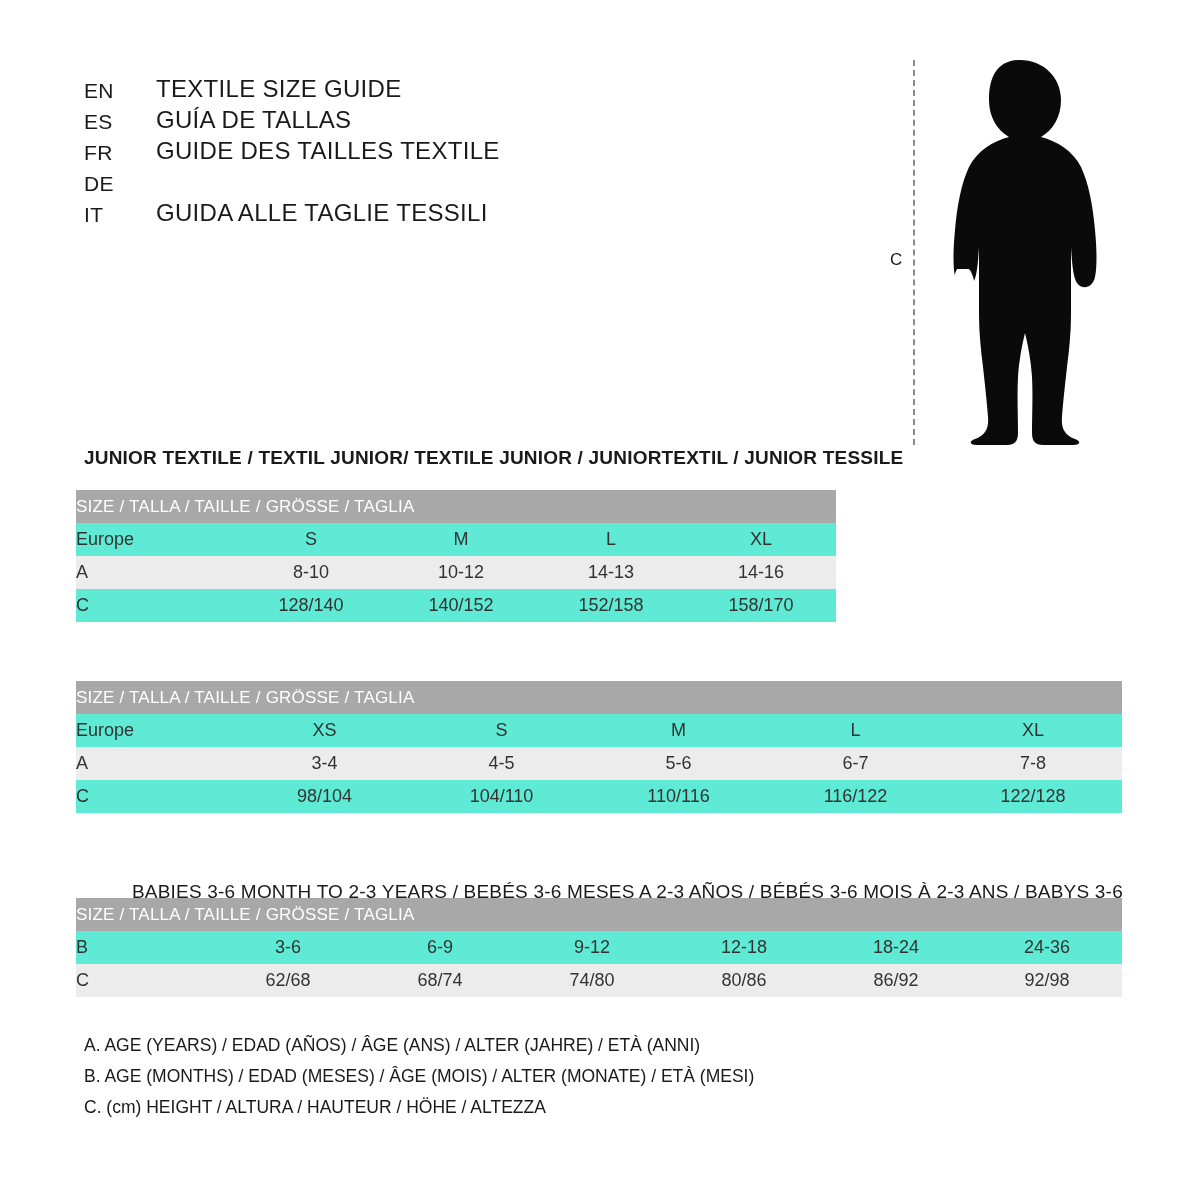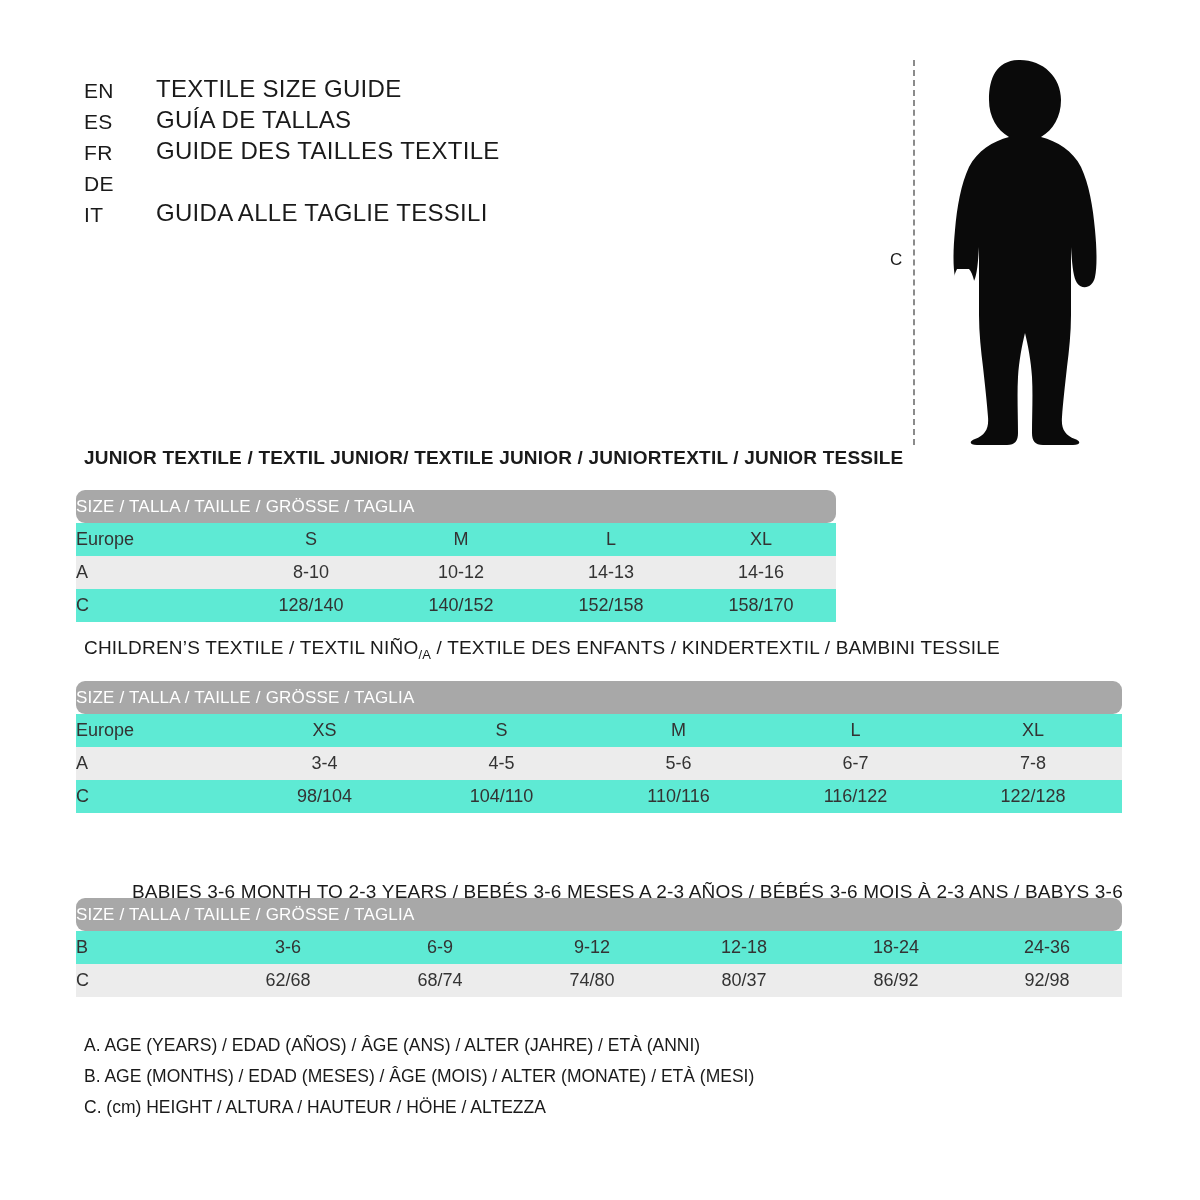--- a/index.html
+++ b/index.html
@@ -110,21 +110,20 @@
     vertical-align: middle;
   }
   .hdr-row td {
     background: #a8a8a8;
     color: #ffffff;
     font-size: 17px;
     letter-spacing: 0.2px;
     text-align: left;
     padding-left: 10px;
     height: 30px;
-    border-radius: 9px;
   }
   .row-light td { background: #5eead4; }
   .row-shade td { background: #ececec; }
   .lbl-cell {
     padding-left: 10px;
     text-align: left;
     color: #333333;
   }
   .val-cell {
     text-align: center;
@@ -234,21 +233,20 @@
     <tr class="row-light">
       <td class="lbl-cell">C</td>
       <td class="val-cell">128/140</td>
       <td class="val-cell">140/152</td>
       <td class="val-cell">152/158</td>
       <td class="val-cell">158/170</td>
     </tr>
   </tbody>
     </table>
 
-  <div class="section-title" style="top:637px;"><span>CHILDREN’S TEXTILE / TEXTIL NIÑO</span><span class="sub">/A</span><span> / TEXTILE DES ENFANTS / KINDERTEXTIL / BAMBINI TESSILE</span></div>
 
   <table class="size-table" style="left:76px; top:681px; width:1046px;">
     <tbody>
         <tr class="hdr-row">
       <td colspan="6">SIZE / TALLA / TAILLE / GRÖSSE / TAGLIA</td>
     </tr>
     <tr class="row-light">
       <td class="lbl-cell" style="width:160px;">Europe</td>
       <td class="val-cell" style="width:177px;">XS</td>
       <td class="val-cell" style="width:177px;">S</td>
@@ -289,21 +287,21 @@
       <td class="val-cell" style="width:152px;">9-12</td>
       <td class="val-cell" style="width:152px;">12-18</td>
       <td class="val-cell" style="width:152px;">18-24</td>
       <td class="val-cell" style="width:150px;">24-36</td>
     </tr>
     <tr class="row-shade">
       <td class="lbl-cell">C</td>
       <td class="val-cell">62/68</td>
       <td class="val-cell">68/74</td>
       <td class="val-cell">74/80</td>
-      <td class="val-cell">80/37</td>
+      <td class="val-cell">80/86</td>
       <td class="val-cell">86/92</td>
       <td class="val-cell">92/98</td>
     </tr>
   </tbody>
     </table>
 
   <div class="legend">
     <div>A. AGE (YEARS) / EDAD (AÑOS) / ÂGE (ANS) / ALTER (JAHRE) / ETÀ (ANNI)</div>
     <div>B. AGE (MONTHS) / EDAD (MESES) / ÂGE (MOIS) / ALTER (MONATE) / ETÀ (MESI)</div>
     <div>C. (cm) HEIGHT / ALTURA / HAUTEUR / HÖHE / ALTEZZA</div>

